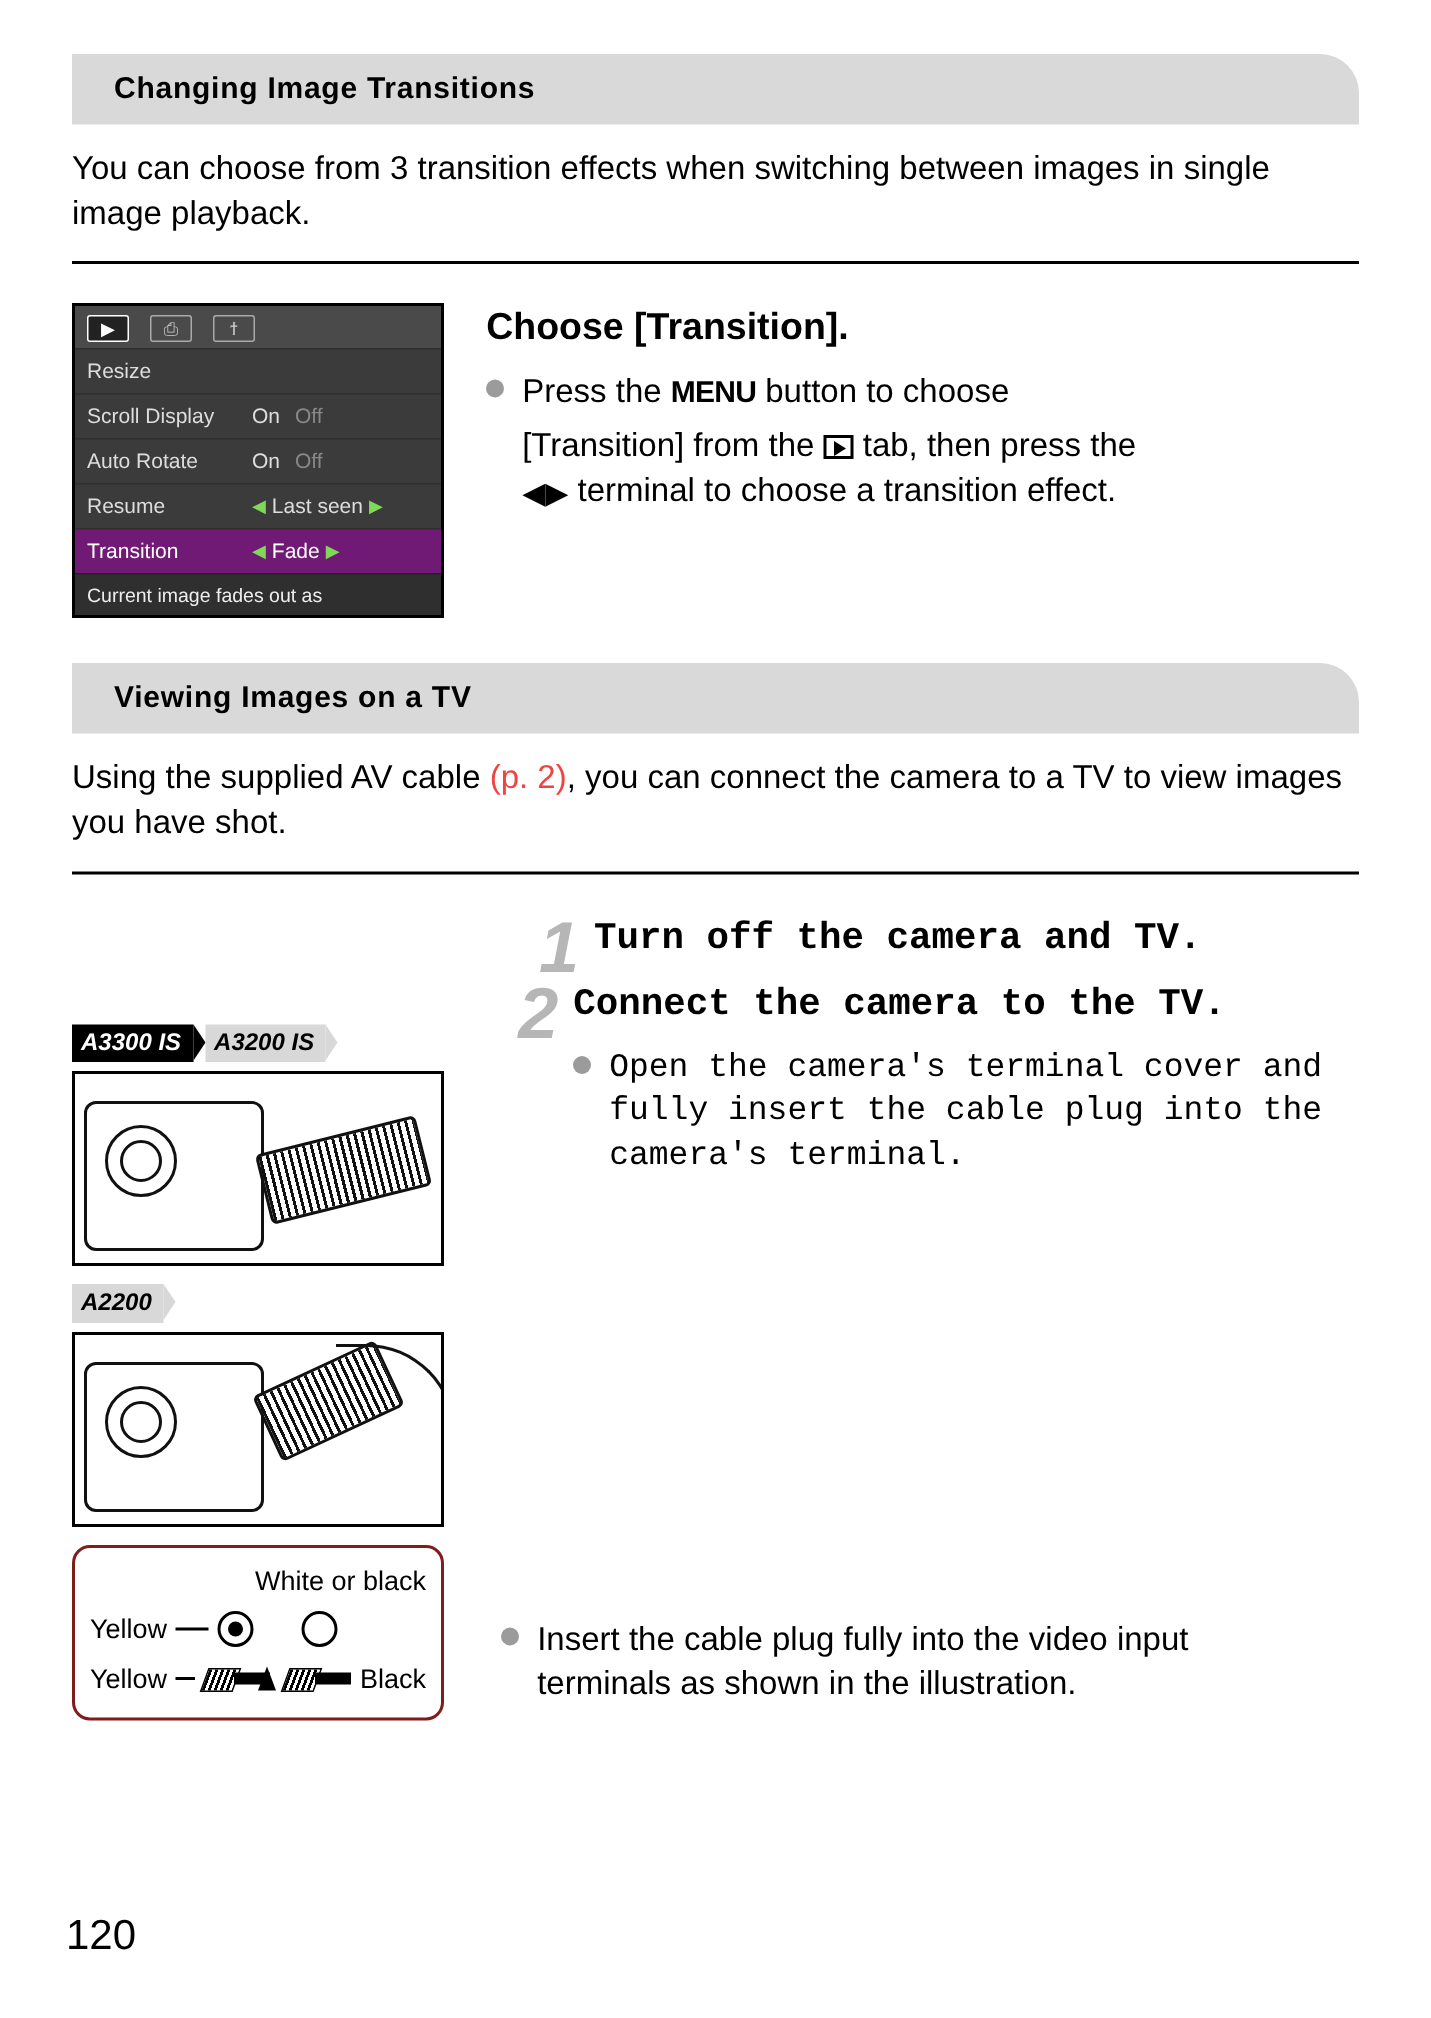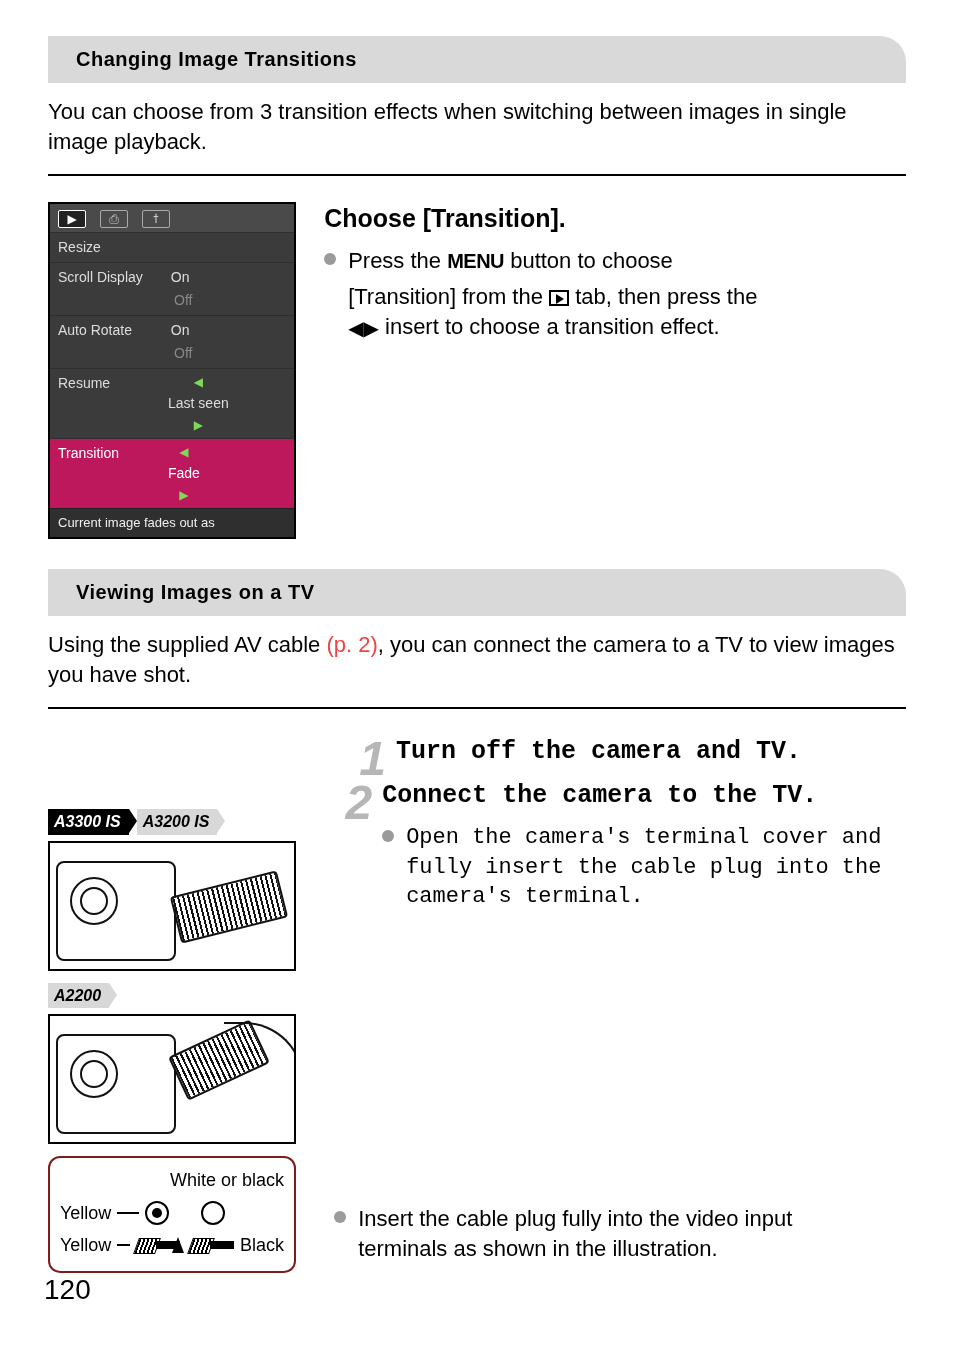--- a/index.html
+++ b/index.html
@@ -64,22 +64,22 @@
     color:#ccc;
   }
   .menu-mock .tabs .tab-ic.active { background:#222; border-color:#fff; color:#fff; }
   .menu-mock .row {
     display: flex;
     justify-content: flex-start;
     padding: 5px 8px;
     border-top: 1px solid #2f2f2f;
   }
   .menu-mock .row .lbl { flex: 0 0 110px; color:#ddd; }
-  .menu-mock .row .val { color:#ddd; display:flex; align-items:center; gap:4px;flex-direction:column;}
-  .menu-mock .row.highlight { background: #be185d; color:#fff; }
+  .menu-mock .row .val { color:#ddd; display:flex; align-items:center; gap:4px;}
+  .menu-mock .row.highlight { background: #701a75; color:#fff; }
   .menu-mock .row.highlight .lbl, .menu-mock .row.highlight .val { color:#fff; }
   .menu-mock .row .dim { color:#888; margin-left:6px; }
   .menu-mock .row .arrow { color:#7ed957; font-size:12px; }
   .menu-mock .desc {
     background:#2f2f2f;
     padding: 5px 8px;
     font-size: 13px;
     color:#eee;
     border-top:1px solid #222;
   }
@@ -350,21 +350,21 @@
     <div class="bullet-line">
       <span class="dot"></span>
       <span class="txt">
         <span>Press the </span><span class="ic-menu">MENU</span><span> button to choose</span>
       </span>
     </div>
     <div class="indent-txt">
       <span>[Transition] from the </span><span class="ic-play"></span><span> tab, then press the</span>
     </div>
     <div class="indent-txt">
-      <span class="ic-lr">◀▶</span><span> insert to choose a transition effect.</span>
+      <span class="ic-lr">◀▶</span><span> terminal to choose a transition effect.</span>
     </div>
   </div>
 </div>
 
 <div class="second-block">
   <div class="section-heading">
     <h1>Viewing Images on a TV</h1>
   </div>
 
   <p class="intro">

